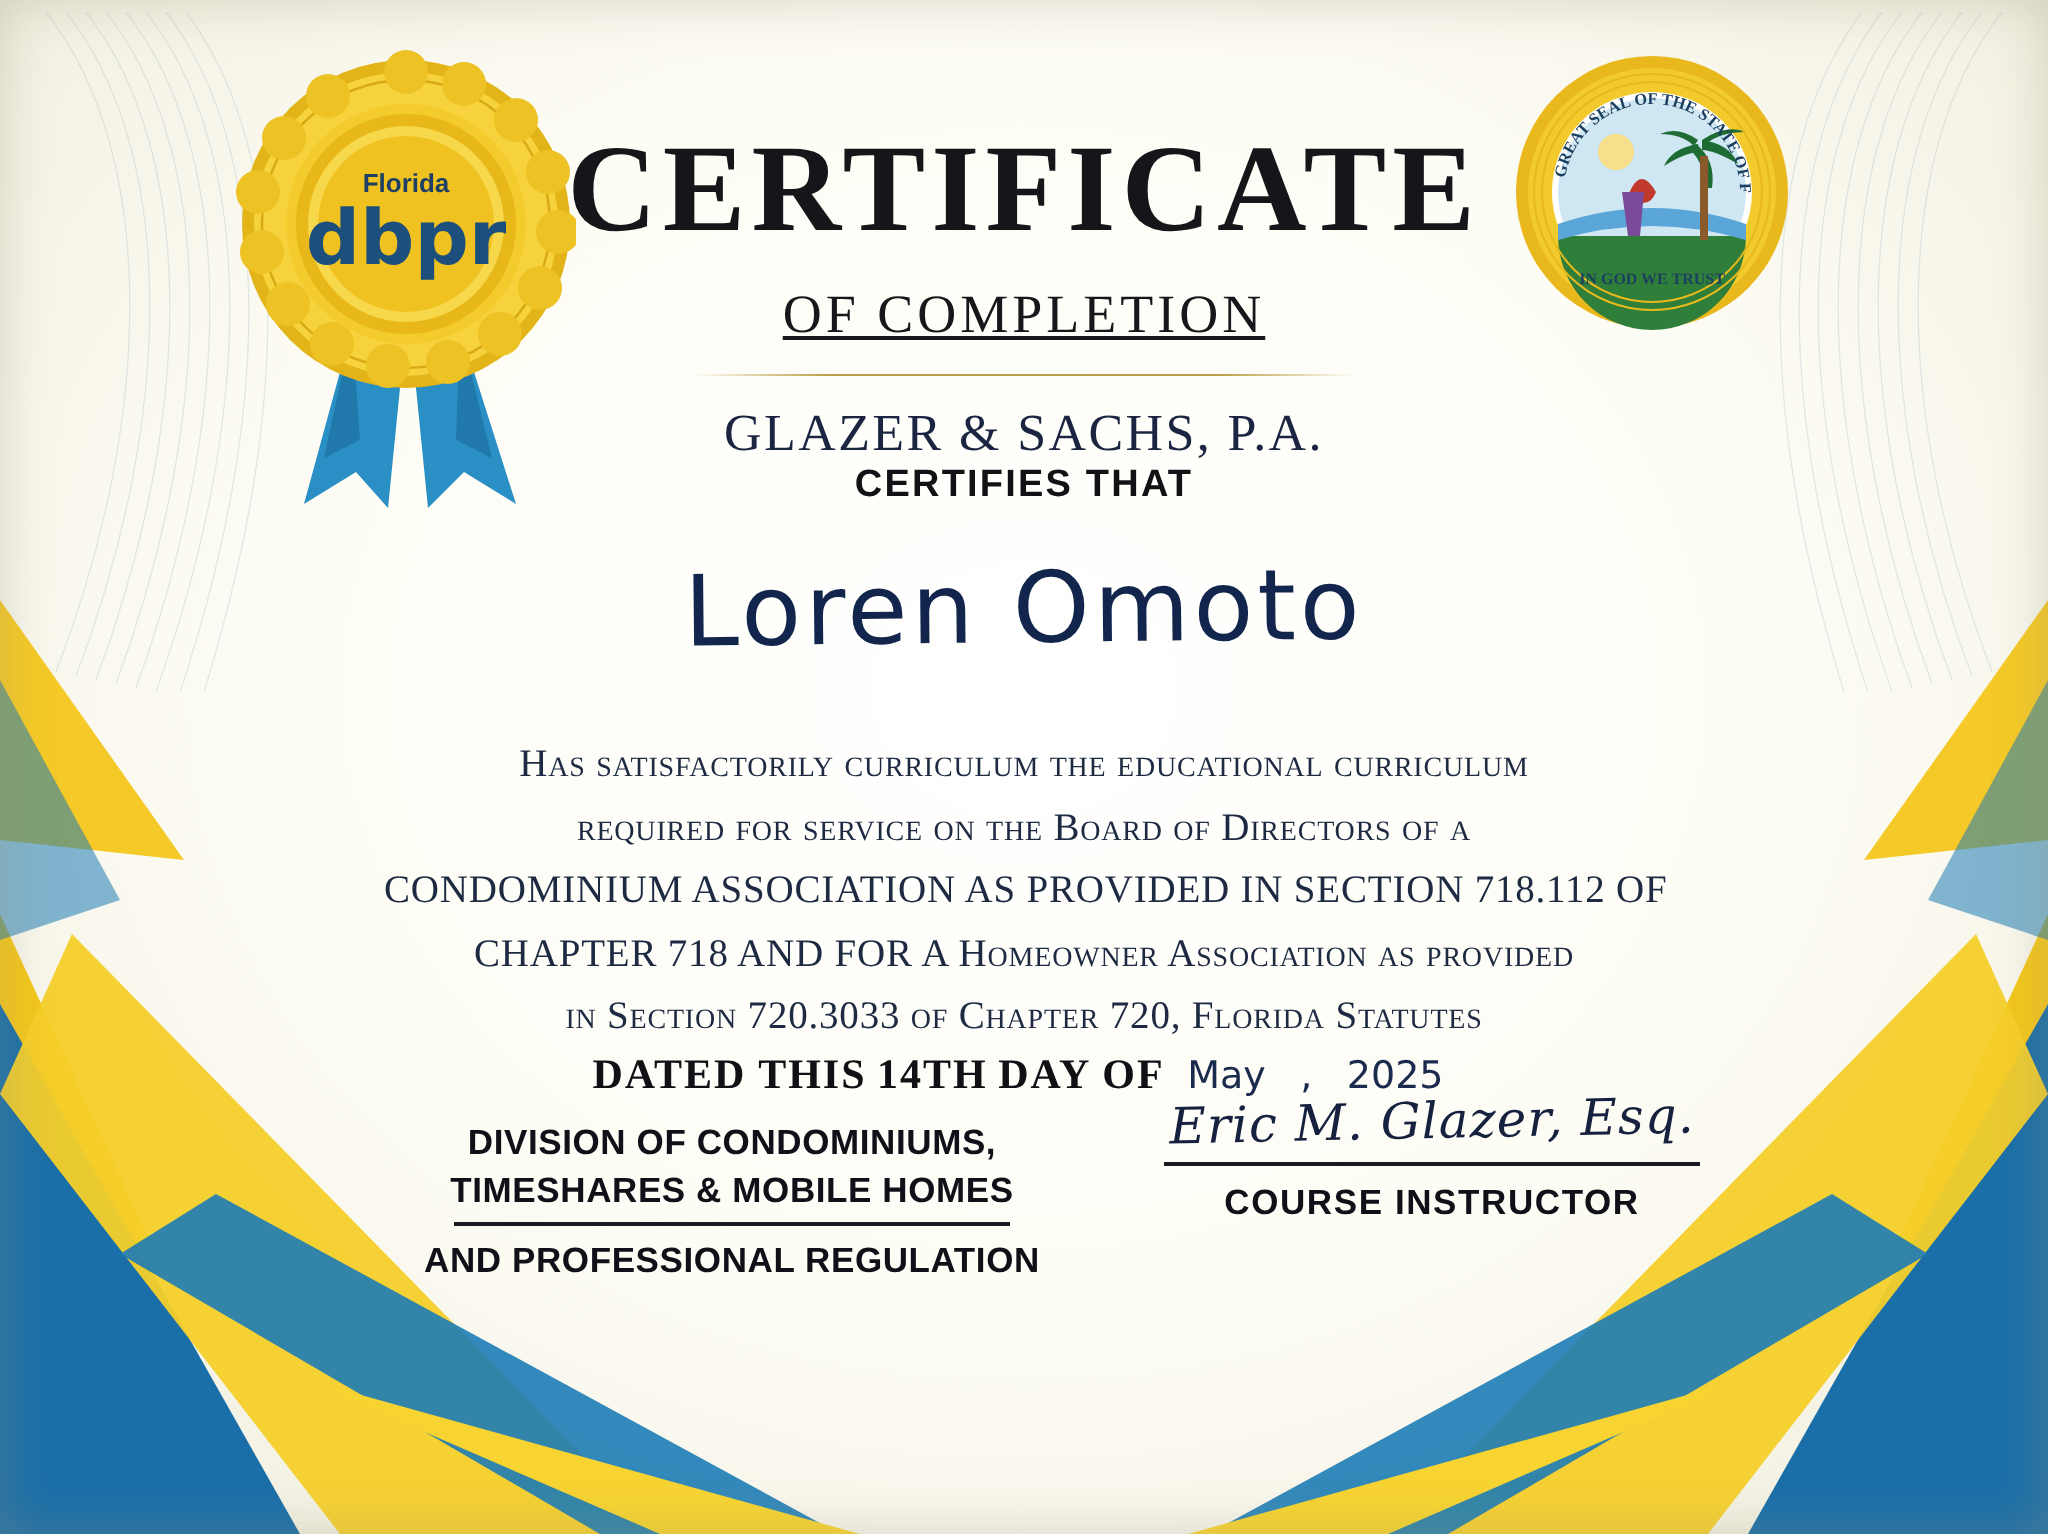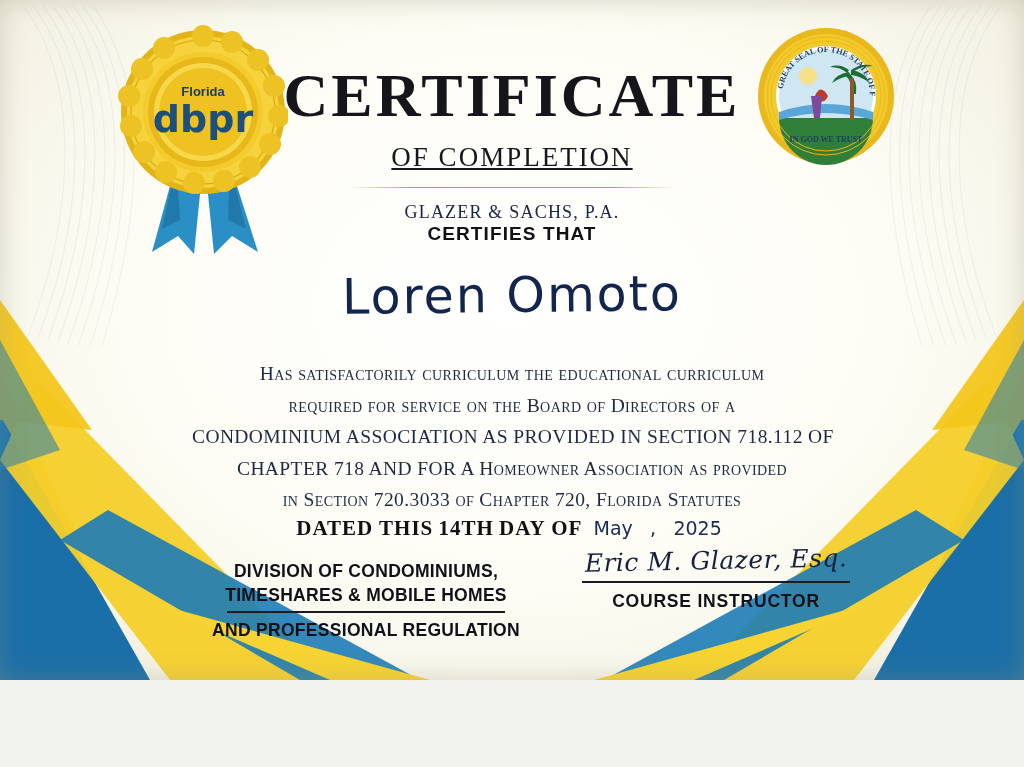--- a/index.html
+++ b/index.html
@@ -6,21 +6,21 @@
     margin: 0;
     padding: 0;
     background: #f2f2ee;
   }
   body {
     font-family: "Liberation Serif", serif;
   }
   .cert-page {
     position: relative;
     width: 1024px;
-    height: 680px;
+    height: 767px;
     overflow: hidden;
     background: #d946ef;
   }
   
   .paper-tint {
     position: absolute;
     inset: 0;
     background:
       radial-gradient(ellipse at 50% 45%, #ffffff 0%, #fdfcf4 55%, #f4f2e4 85%, #ebe9da 100%);
   }
@@ -93,21 +93,21 @@
     text-decoration: underline;
   }
   .rule {
     width: 330px;
     height: 1px;
     margin: 14px auto 0 auto;
     background: linear-gradient(to right, rgba(190,160,60,0), #bda14a 20%, #bda14a 80%, rgba(190,160,60,0));
   }
   .firm {
     margin-top: 14px;
-    font-size: 18px;
+    font-size: 26px;
     letter-spacing: 1.2px;
     color: #1b2440;
     font-family: "Liberation Serif", serif;
   }
   .certifies {
     margin-top: 0;
     font-size: 19px;
     font-weight: bold;
     letter-spacing: 1.1px;
     color: #121216;

